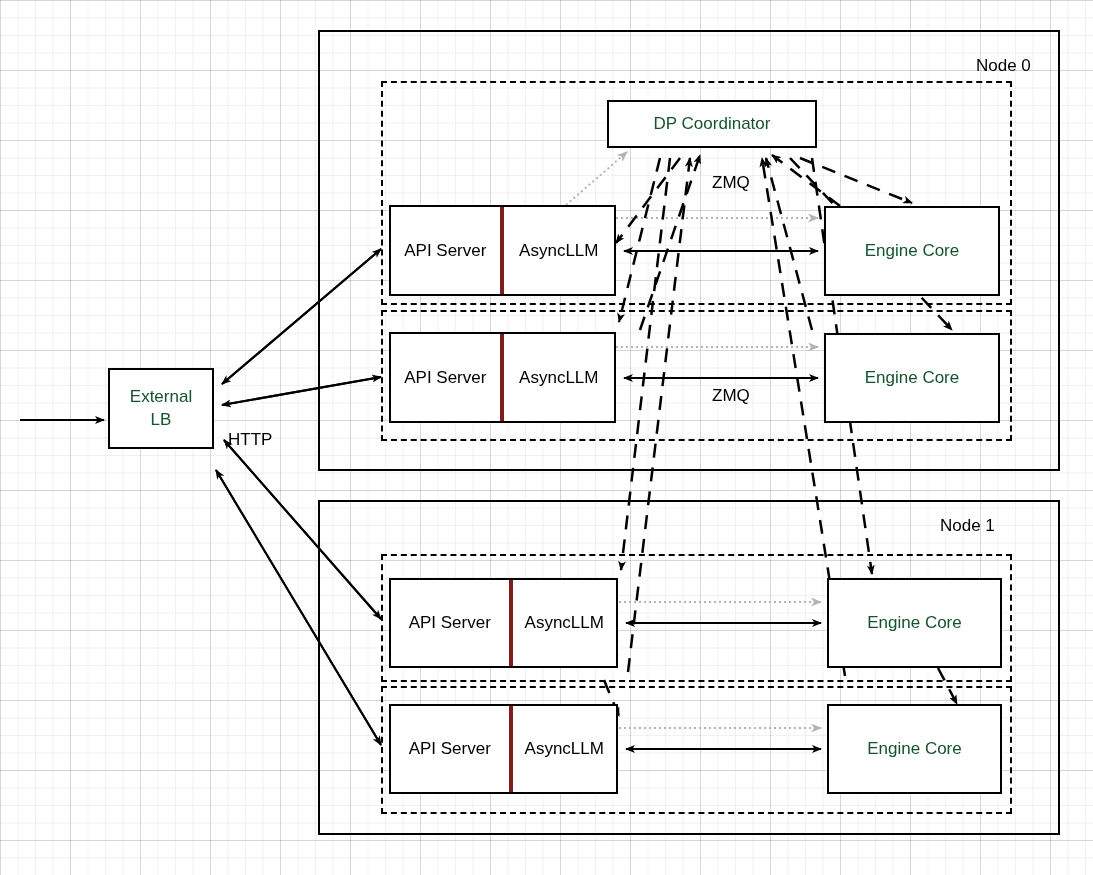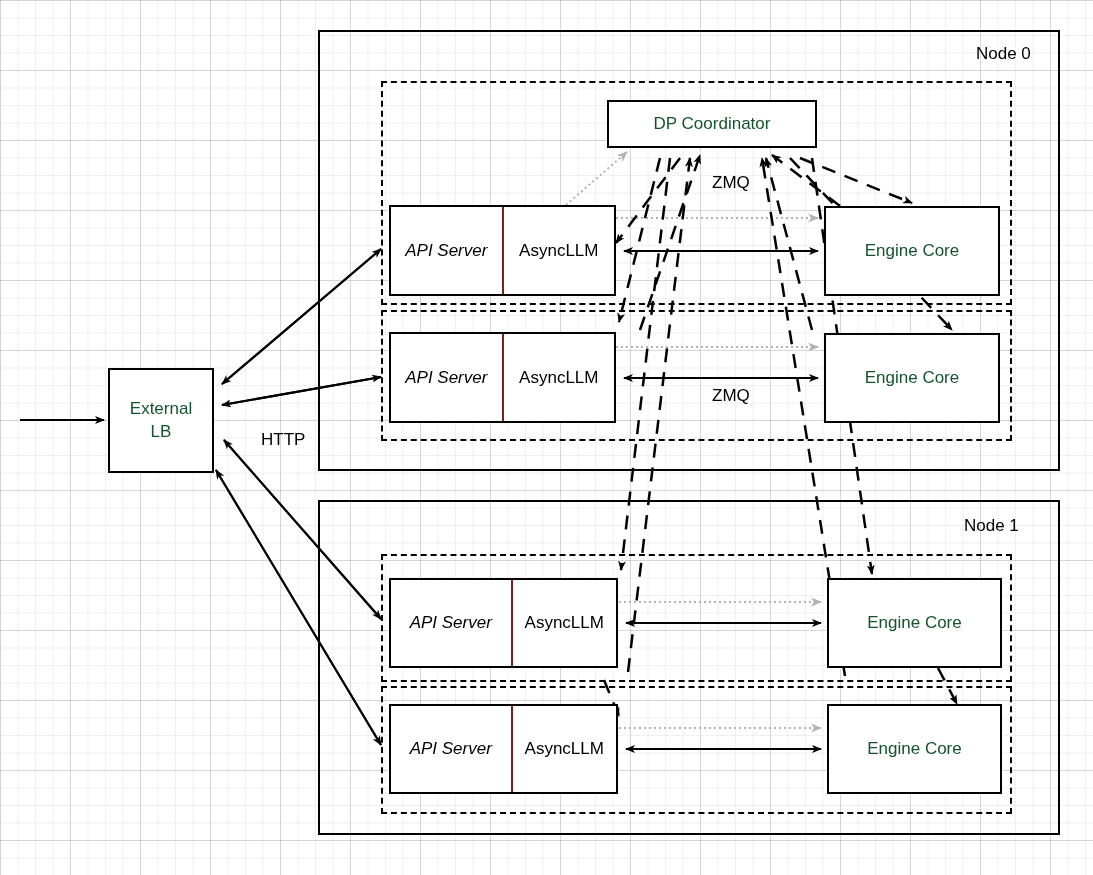--- a/index.html
+++ b/index.html
@@ -72,22 +72,21 @@
   .split-half {
     display: flex;
     align-items: center;
     justify-content: center;
     font-size: 17px;
     color: #000000;
     white-space: nowrap;
     box-sizing: border-box;
   }
   .split-half.first {
-    border-right: 2px solid #7f1d1d;
-    font-style: italic;
+    border-right: 4px solid #7f1d1d;
   }
   .edge-label {
     position: absolute;
     font-size: 17px;
     color: #000000;
     background: transparent;
     white-space: nowrap;
   }
 </style>
 </head>
@@ -211,21 +210,21 @@
     <g>
       <line x1="604" y1="680" x2="619" y2="716" stroke="#000" stroke-width="2.5" stroke-dasharray="14,10" marker-end="url(#arrowBlack)"></line>
     </g>
 
     <g>
       <line x1="938" y1="668" x2="957" y2="704" stroke="#000" stroke-width="2.5" stroke-dasharray="14,10" marker-end="url(#arrowBlack)"></line>
     </g>
   </svg>
 
   <div class="node-container" style="left:318px; top:30px; width:742px; height:441px;"></div>
-  <div class="node-label" style="left:976px; top:44px;">Node 0</div>
+  <div class="node-label" style="left:976px; top:56px;">Node 0</div>
 
   <div class="box" style="left:607px; top:100px; width:210px; height:48px;">
     <span>DP Coordinator</span>
   </div>
 
   <div class="group-dashed" style="left:381px; top:81px; width:631px; height:224px;"></div>
 
   <div class="split-box" style="left:389px; top:205px; width:227px; height:91px;">
     <div class="split-half first" style="width:50.5%;">
       <span>API Server</span>
@@ -252,21 +251,21 @@
     </div>
   </div>
 
   <div class="box" style="left:824px; top:333px; width:176px; height:90px;">
     <span>Engine Core</span>
   </div>
 
   <div class="edge-label" style="left:712px; top:386px;">ZMQ</div>
 
   <div class="node-container" style="left:318px; top:500px; width:742px; height:335px;"></div>
-  <div class="node-label" style="left:964px; top:516px;">Node 1</div>
+  <div class="node-label" style="left:940px; top:516px;">Node 1</div>
 
   <div class="group-dashed" style="left:381px; top:554px; width:631px; height:128px;"></div>
 
   <div class="split-box" style="left:389px; top:578px; width:229px; height:90px;">
     <div class="split-half first" style="width:54%;">
       <span>API Server</span>
     </div>
     <div class="split-half" style="width:46%;">
       <span>AsyncLLM</span>
     </div>
@@ -284,20 +283,20 @@
     </div>
     <div class="split-half" style="width:46%;">
       <span>AsyncLLM</span>
     </div>
   </div>
 
   <div class="box" style="left:827px; top:704px; width:175px; height:90px;">
     <span>Engine Core</span>
   </div>
 
-  <div class="box" style="left:108px; top:368px; width:106px; height:105px; flex-direction:column; line-height:1.35;">
+  <div class="box" style="left:108px; top:368px; width:106px; height:81px; flex-direction:column; line-height:1.35;">
     <span>External</span>
     <span>LB</span>
   </div>
 
-  <div class="edge-label" style="left:261px; top:430px;">HTTP</div>
+  <div class="edge-label" style="left:228px; top:430px;">HTTP</div>
 
 </div>
 
 </body></html>

